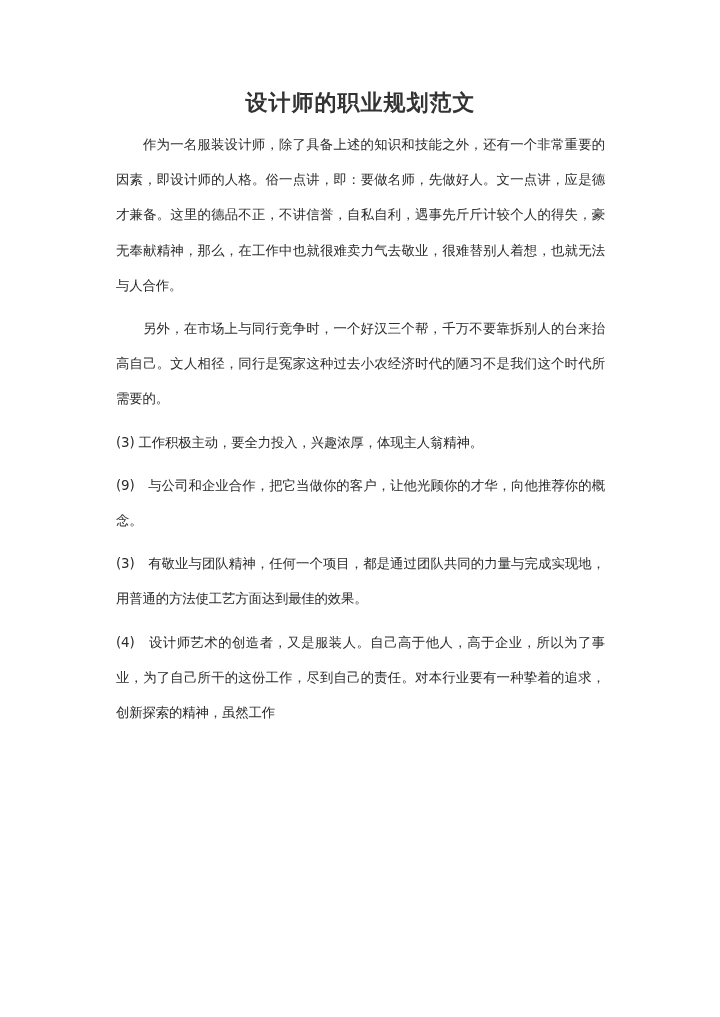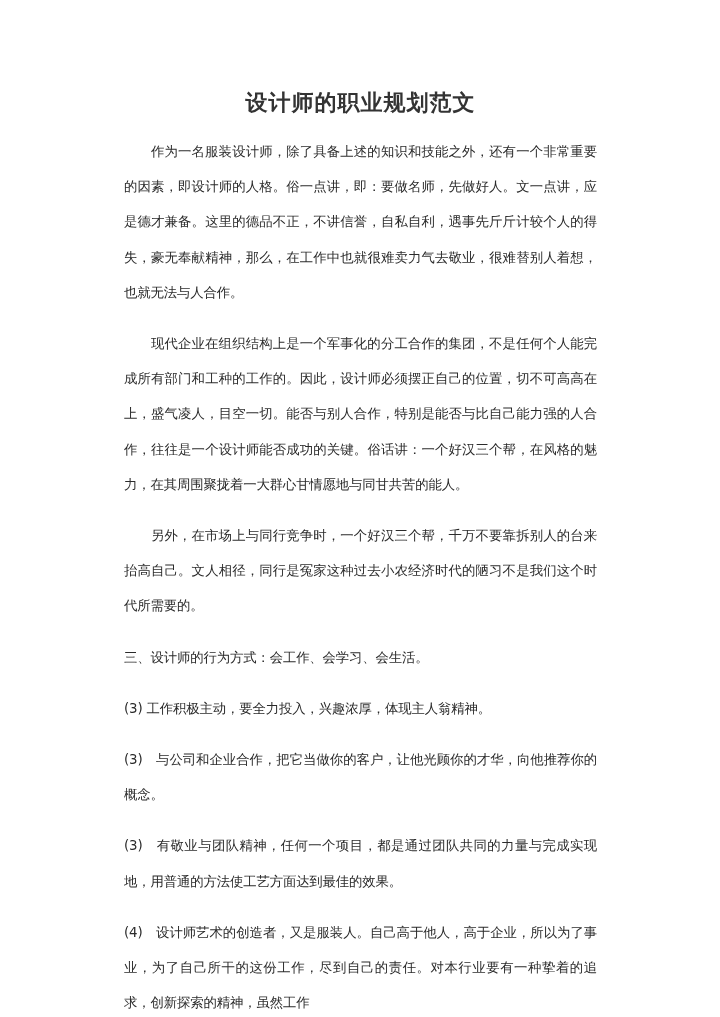--- a/index.html
+++ b/index.html
@@ -1,28 +1,26 @@
 <!DOCTYPE html>
 <html><head>
 <meta charset="utf-8">
 <style>
   html, body { margin: 0; padding: 0; background: #ffffff; }
   body { width: 720px; height: 1017px; position: relative; overflow: hidden;
          font-family: "DejaVu Sans", "Liberation Sans", sans-serif; color: #2b2b2b; }
   .page { position: absolute; left: 108px; top: 88px; width: 505px; }
   .title { text-align: center; font-size: 22px; font-weight: bold; color: #333; margin: 0 0 9px 0; letter-spacing: 1px; line-height: 30px; font-family: Liberation Serif, serif; }
-  .p { font-size: 13.4px; line-height: 35.2px; margin: 16px; text-align: justify; text-align-last: left; letter-spacing: -0.15px; }
+  .p { font-size: 13.4px; line-height: 35.2px; margin: 8px; text-align: justify; text-align-last: left; letter-spacing: -0.15px; }
   .indent { text-indent: 27px; }
 </style>
 </head>
 <body>
 
 <div class="page">
   <h1 class="title">设计师的职业规划范文</h1>
   <p class="p indent">作为一名服装设计师，除了具备上述的知识和技能之外，还有一个非常重要的因素，即设计师的人格。俗一点讲，即：要做名师，先做好人。文一点讲，应是德才兼备。这里的德品不正，不讲信誉，自私自利，遇事先斤斤计较个人的得失，豪无奉献精神，那么，在工作中也就很难卖力气去敬业，很难替别人着想，也就无法与人合作。</p>
-  <p class="p indent">现代企业在组织结构上是一个军事化的分工合作的集团，不是任何个人能完成所有部门和工种的工作的。因此，设计师必须摆正自己的位置，切不可高高在上，盛气凌人，目空一切。能否与别人合作，特别是能否与比自己能力强的人合作，往往是一个设计师能否成功的关键。俗话讲：一个好汉三个帮，在风格的魅力，在其周围聚拢着一大群心甘情愿地与同甘共苦的能人。</p>
   <p class="p indent">另外，在市场上与同行竞争时，一个好汉三个帮，千万不要靠拆别人的台来抬高自己。文人相径，同行是冤家这种过去小农经济时代的陋习不是我们这个时代所需要的。</p>
-  <p class="p">三、设计师的行为方式：会工作、会学习、会生活。</p>
   <p class="p">(3) 工作积极主动，要全力投入，兴趣浓厚，体现主人翁精神。</p>
-  <p class="p">(3)　与公司和企业合作，把它当做你的客户，让他光顾你的才华，向他推荐你的概念。</p>
+  <p class="p">(9)　与公司和企业合作，把它当做你的客户，让他光顾你的才华，向他推荐你的概念。</p>
   <p class="p">(3)　有敬业与团队精神，任何一个项目，都是通过团队共同的力量与完成实现地，用普通的方法使工艺方面达到最佳的效果。</p>
   <p class="p">(4)　设计师艺术的创造者，又是服装人。自己高于他人，高于企业，所以为了事业，为了自己所干的这份工作，尽到自己的责任。对本行业要有一种挚着的追求，创新探索的精神，虽然工作</p>
 </div>
 
 </body></html>

